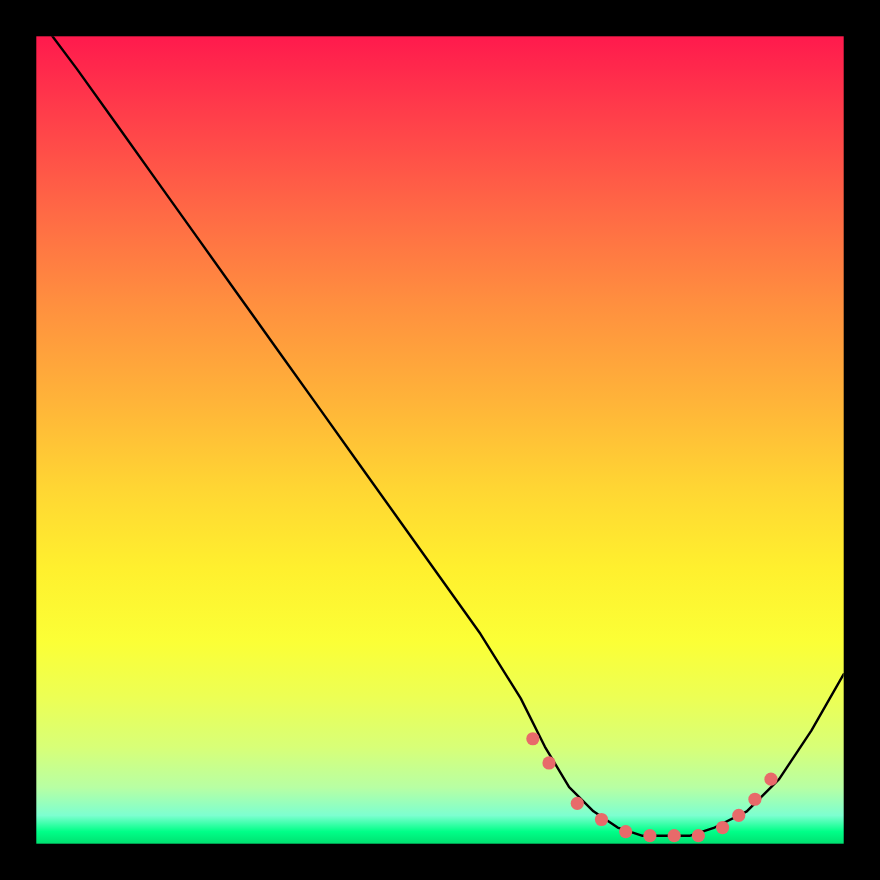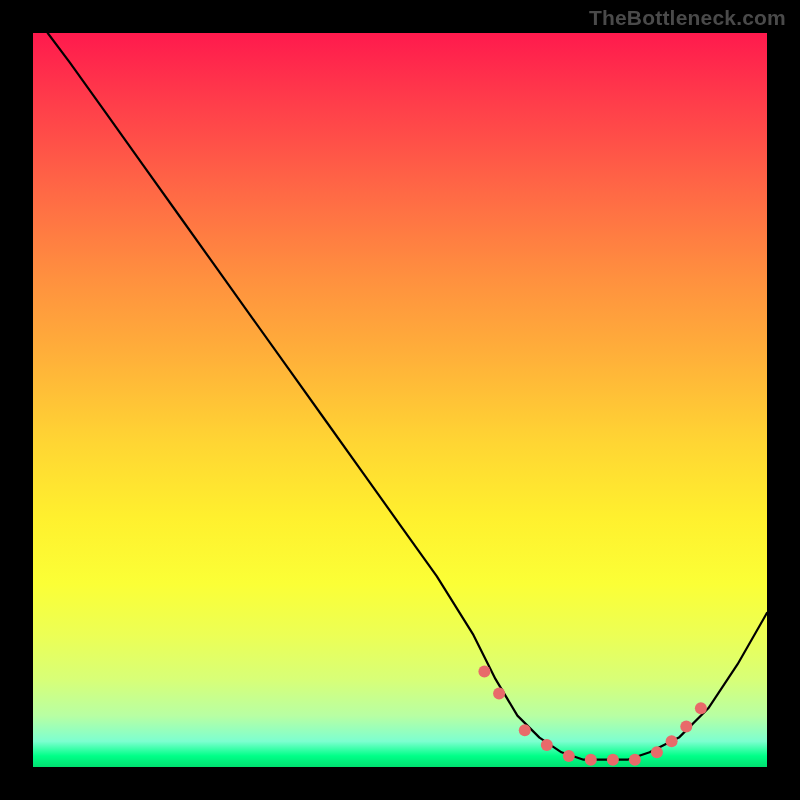--- a/index.html
+++ b/index.html
@@ -57,21 +57,20 @@
     top: 0;
     width: 734px;
     height: 734px;
   }
 </style>
 </head>
 <body>
 
 <div class="frame">
 
-  <div class="watermark">TheBottleneck.com</div>
 
   <div class="plot-area">
     <svg class="curve" viewBox="0 0 734 734" preserveAspectRatio="none">
       <g id="curve-path">
           <path d="M14.7 0.0 L36.7 29.4 L73.4 80.7 L110.1 132.1 L146.8 183.5 L183.5 234.9 L220.2 286.3 L256.9 337.6 L293.6 389.0 L330.3 440.4 L367.0 491.8 L403.7 543.2 L440.4 601.9 L462.4 645.9 L484.4 682.6 L506.5 704.6 L528.5 719.3 L550.5 726.7 L572.5 726.7 L594.5 726.7 L616.6 719.3 L645.9 704.6 L675.3 675.3 L704.6 631.2 L734.0 579.9" fill="none" stroke="#000" stroke-width="2.2" stroke-linejoin="round" stroke-linecap="round"></path>
         </g>
       <g id="markers">
           <circle cx="451.4" cy="638.6" r="6" fill="#e86a6a"></circle>
           <circle cx="466.1" cy="660.6" r="6" fill="#e86a6a"></circle>
           <circle cx="491.8" cy="697.3" r="6" fill="#e86a6a"></circle>

